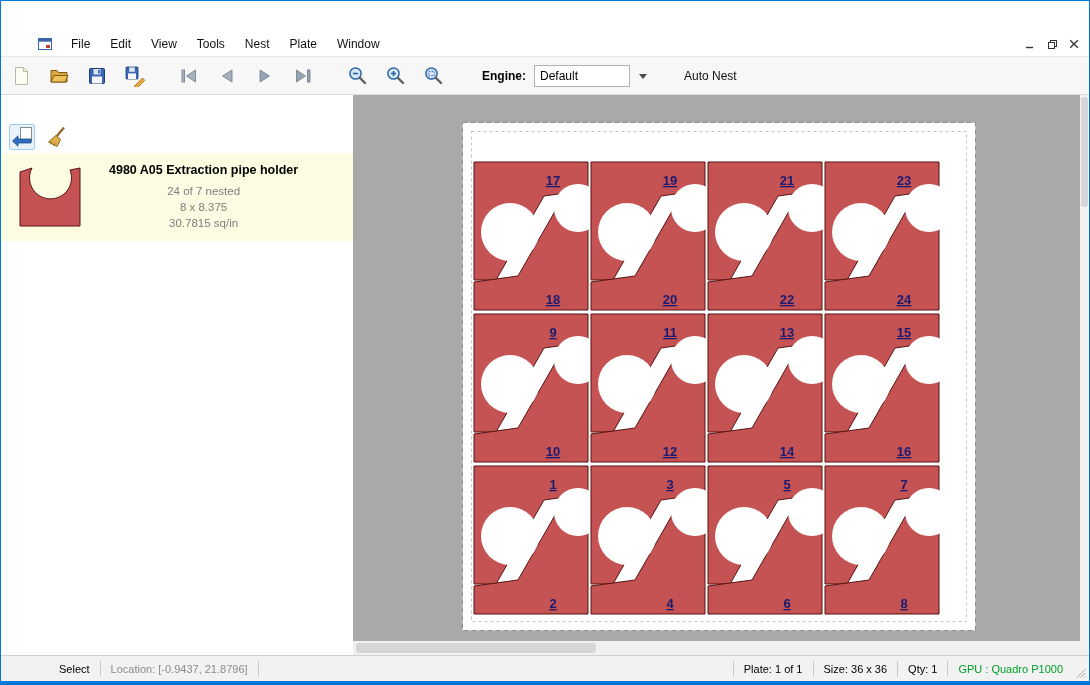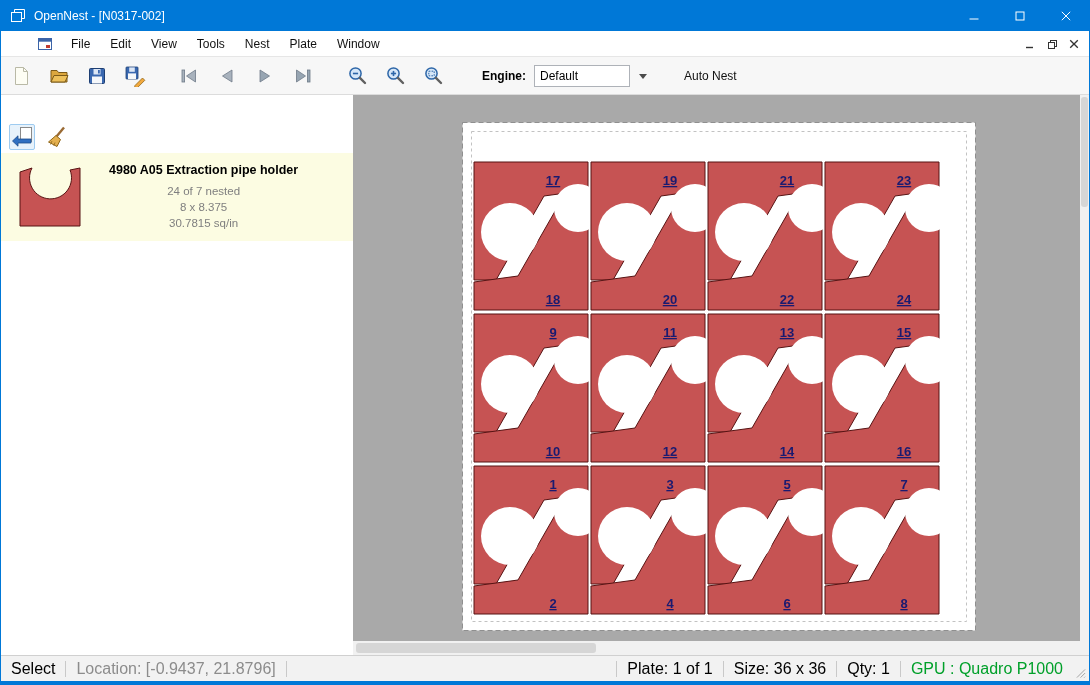--- a/index.html
+++ b/index.html
@@ -57,61 +57,34 @@
   
   .canvas{position:absolute;left:352px;top:0;right:0;bottom:0;background:var(--canvas);}
   .plate-wrap{position:absolute;left:109px;top:27px;width:514px;height:509px;}
   .vscroll{position:absolute;right:0;top:0;width:9px;bottom:14px;background:#f1f1f1;}
   .vthumb{position:absolute;left:1px;top:2px;width:7px;height:110px;background:#d6d6d6;border-radius:3px;}
   .hscroll{position:absolute;left:0;bottom:0;right:9px;height:14px;background:#f1f1f1;}
   .hthumb{position:absolute;top:2px;left:3px;height:10px;width:240px;background:#d6d6d6;border-radius:3px;}
   .scorner{position:absolute;right:0;bottom:0;width:9px;height:14px;background:#f1f1f1;}
 
   
-  .statusbar{position:absolute;left:0;right:0;bottom:0;height:26px;background:var(--chrome);border-top:1px solid #d0d0d0;display:flex;align-items:center;font-size:16px;color:#000;}
+  .statusbar{position:absolute;left:0;right:0;bottom:0;height:26px;background:var(--chrome);border-top:1px solid #d0d0d0;display:flex;align-items:center;font-size:11px;color:#000;padding-left:48px;}
   .scell{padding:0 10px;height:16px;line-height:16px;}
   .scell.sep-r{border-right:1px solid var(--line);}
   .scell.sep-l{border-left:1px solid var(--line);}
   .loc{color:#8c8c8c;}
   .spacer{flex:1;}
   .gpu{color:var(--gpu);}
   .grip{width:16px;height:26px;display:flex;align-items:flex-end;justify-content:flex-end;padding:3px;}
 </style>
 </head>
 <body>
 
 <div class="app">
 
-  <div class="titlebar">
-    <span class="appicon">
-      <svg width="16" height="16" viewBox="0 0 16 16">
-        <rect x="1.5" y="4.5" width="10" height="9" fill="none" stroke="#fff"></rect>
-        <path d="M4.5 4.5v-3h10v9h-3" fill="none" stroke="#fff"></path>
-      </svg>
-    </span>
-    <span class="title">OpenNest - [N0317-002]</span>
-    <div class="win-controls">
-      <div class="win-btn">
-        <svg width="10" height="10" viewBox="0 0 10 10">
-            <line x1="0.5" y1="8" x2="9.5" y2="8" stroke="#fff"></line>
-          </svg>
-      </div>
-      <div class="win-btn">
-        <svg width="10" height="10" viewBox="0 0 10 10">
-            <rect x="1" y="1" width="8" height="8" fill="none" stroke="#fff"></rect>
-          </svg>
-      </div>
-      <div class="win-btn">
-        <svg width="10" height="10" viewBox="0 0 10 10">
-            <line x1="0.8" y1="0.8" x2="9.2" y2="9.2" stroke="#fff"></line>
-            <line x1="9.2" y1="0.8" x2="0.8" y2="9.2" stroke="#fff"></line>
-          </svg>
-      </div>
-    </div>
-  </div>
 
   <div class="menubar">
     <span class="mdiicon">
       <svg width="16" height="16" viewBox="0 0 16 16">
         <rect x="1.5" y="2.5" width="13" height="11" fill="#fff" stroke="#3c64a8"></rect>
         <rect x="1.5" y="2.5" width="13" height="3.2" fill="#3c64a8"></rect>
         <rect x="9" y="9" width="4" height="3" fill="#c23b2e"></rect>
       </svg>
     </span>
     <span class="menu-item">File</span>

